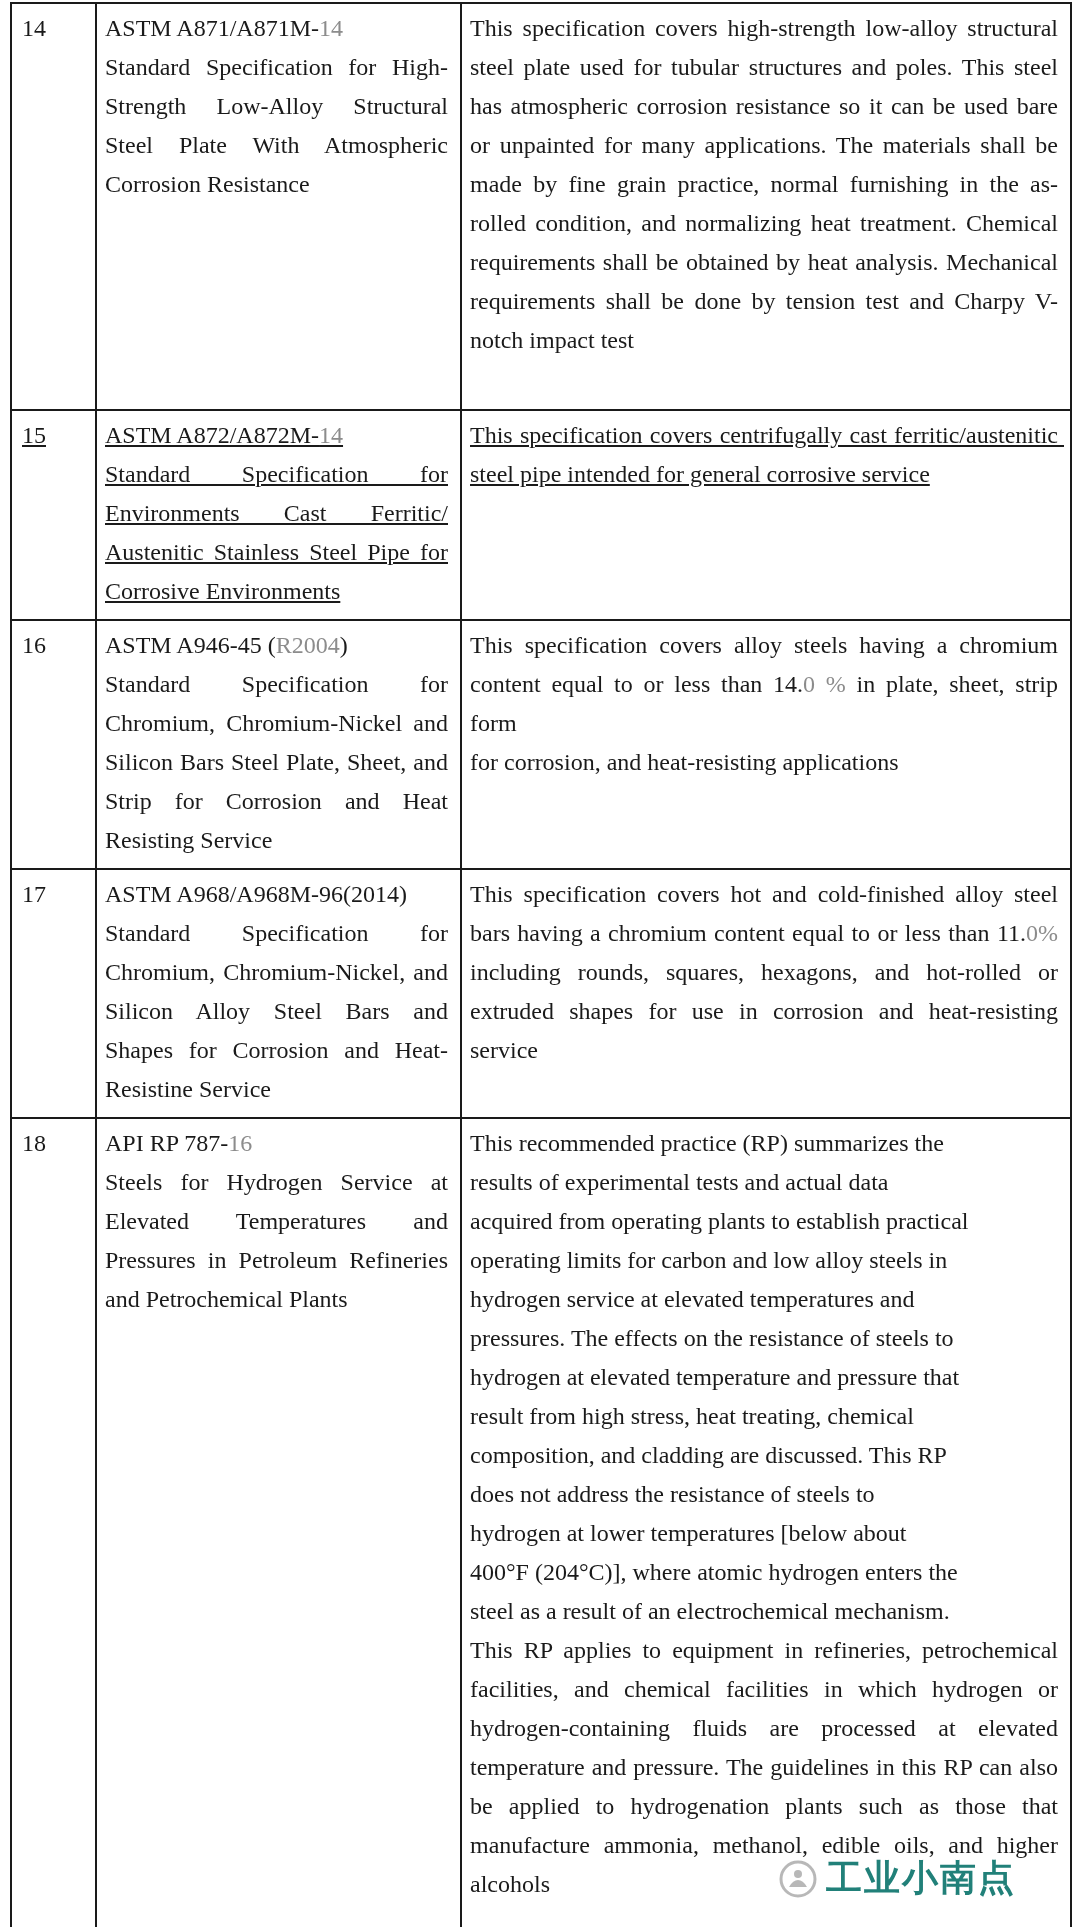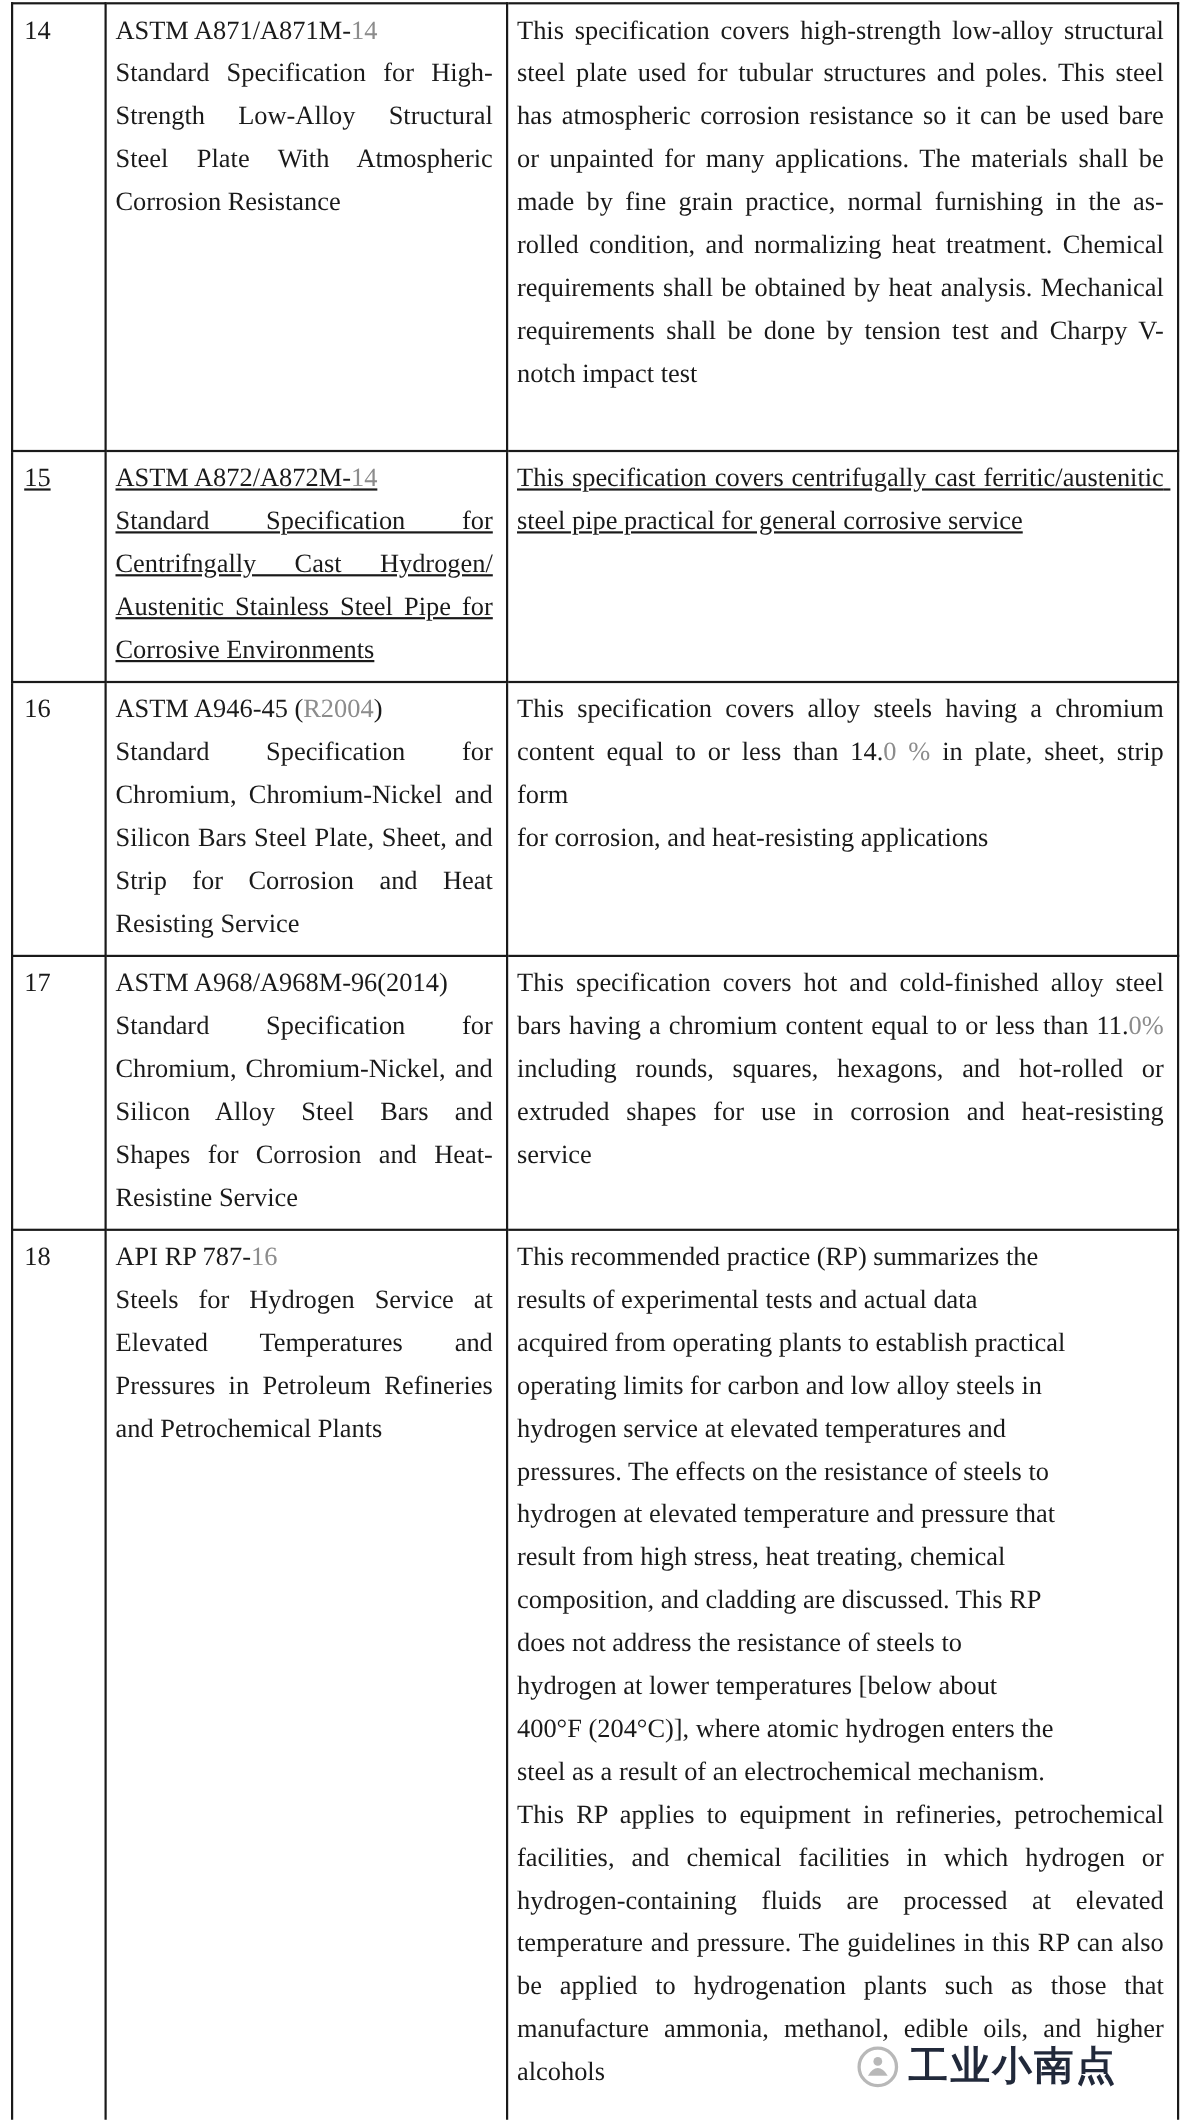--- a/index.html
+++ b/index.html
@@ -44,21 +44,21 @@
   tr.r17 { height: 242px; }
   tr.r18 { height: 825px; }
 
   .watermark {
     position: absolute;
     right: 64px;
     bottom: 26px;
     display: flex;
     align-items: center;
     gap: 8px;
-    color: #0f172a;
+    color: #0f766e;
     opacity: 0.92;
     font-family: "DejaVu Sans", "Liberation Sans", sans-serif;
     font-size: 36px;
     font-weight: bold;
     letter-spacing: 2px;
     text-shadow: 0 0 6px #ffffff, 0 0 2px #ffffff;
     pointer-events: none;
     justify-content: flex-end;
   }
   .watermark svg { display: block; }
@@ -82,23 +82,23 @@
         <span class="code"><span>ASTM A871/A871M-</span><span class="accent">14</span><span></span></span>
         <span class="title-text">Standard Specification for High-Strength Low-Alloy Structural Steel Plate With Atmospheric Corrosion Resistance</span>
       </td>
       <td class="col-desc"><span>This specification covers high-strength low-alloy structural steel plate used for tubular structures and poles. This steel has atmospheric corrosion resistance so it can be used bare or unpainted for many applications. The materials shall be made by fine grain practice, normal furnishing in the as-rolled condition, and normalizing heat treatment. Chemical requirements shall be obtained by heat analysis. Mechanical requirements shall be done by tension test and Charpy V-notch impact test</span><span class="accent"></span><span></span></td>
     </tr>
 
     <tr class="r15">
       <td class="col-num"><span>15</span></td>
       <td class="col-title">
         <span class="code"><span>ASTM A872/A872M-</span><span class="accent">14</span><span></span></span>
-        <span class="title-text">Standard Specification for Centrifngally Cast Hydrogen/ Austenitic Stainless Steel Pipe for Corrosive Environments</span>
+        <span class="title-text">Standard Specification for Environments Cast Ferritic/ Austenitic Stainless Steel Pipe for Corrosive Environments</span>
       </td>
-      <td class="col-desc"><span>This specification covers centrifugally cast ferritic/austenitic steel pipe practical for general corrosive service</span><span class="accent"></span><span></span></td>
+      <td class="col-desc"><span>This specification covers centrifugally cast ferritic/austenitic steel pipe intended for general corrosive service</span><span class="accent"></span><span></span></td>
     </tr>
 
     <tr class="r16">
       <td class="col-num"><span>16</span></td>
       <td class="col-title">
         <span class="code"><span>ASTM A946-45 (</span><span class="accent">R2004</span><span>)</span></span>
         <span class="title-text">Standard Specification for Chromium, Chromium-Nickel and Silicon Bars Steel Plate, Sheet, and Strip for Corrosion and Heat Resisting Service</span>
       </td>
       <td class="col-desc"><span>This specification covers alloy steels having a chromium content equal to or less than 14.</span><span class="accent">0 % </span><span>in plate, sheet, strip form
 for corrosion, and heat-resisting applications</span></td>

